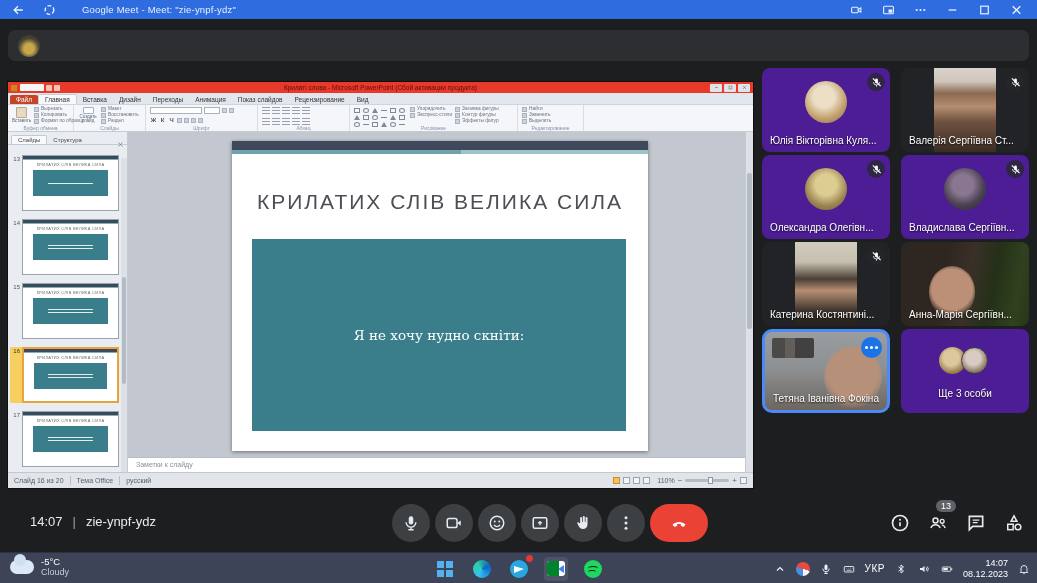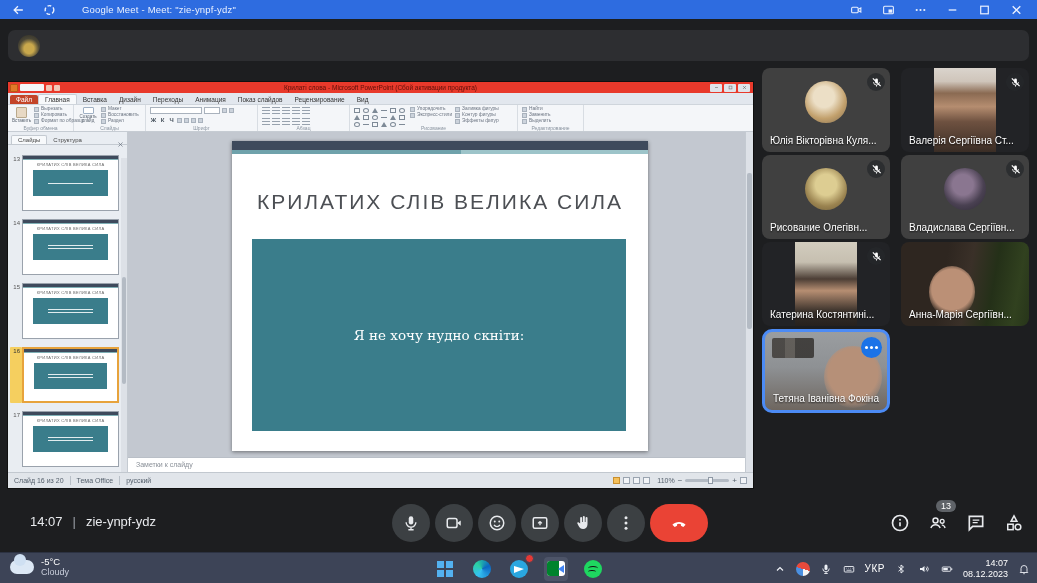--- a/index.html
+++ b/index.html
@@ -99,21 +99,21 @@
   .st-right { margin-left:auto; display:flex; align-items:center; gap:3px; }
   .view-ic { width:7px; height:7px; border:1px solid #9aa4b0; background:#f2f4f7; }
   .view-ic.on { background:#f5c05a; border-color:#c98f2e; }
   .zoom-track { width:44px; height:3px; background:#b4bbc4; border-radius:2px; position:relative; }
   .zoom-knob { position:absolute; left:52%; top:-2px; width:5px; height:7px; background:#f2f4f7; border:1px solid #8e98a4; }
   .zoom-pm { font-size:8px; color:#55606c; line-height:1; }
 
   
   #grid { position:absolute; left:762px; top:68px; width:267px; display:grid;
     grid-template-columns:128px 128px; grid-auto-rows:84px; gap:3px 11px; }
-  .p-tile { position:relative; background:#404040; border-radius:8px; overflow:hidden; }
+  .p-tile { position:relative; background:#4c1d95; border-radius:8px; overflow:hidden; }
   .p-name { position:absolute; left:8px; bottom:6px; color:#fff; font-size:10px; white-space:nowrap;
     overflow:hidden; max-width:112px; text-shadow:0 1px 2px rgba(0,0,0,.8); }
   .mute { position:absolute; top:5px; right:5px; width:18px; height:18px; border-radius:50%;
     background:rgba(38,40,43,.75); display:flex; align-items:center; justify-content:center; color:#fff; }
   .mute svg { width:11px; height:11px; }
   .p-avatar { position:absolute; left:50%; top:40%; transform:translate(-50%,-50%); width:42px; height:42px; border-radius:50%; }
   .strip { position:absolute; left:50%; top:0; bottom:0; transform:translateX(-50%); width:62px; }
   .v-strip { background:#222326; }
 
   #t0 .p-avatar { background:radial-gradient(circle at 45% 38%, #ecdfc6 0 30%, #c2a06c 62%, #7d6a50 100%); }
@@ -671,21 +671,21 @@
         </span>
       <span class="p-name">Валерія Сергіївна Ст...</span>
     </div>
     <div class="p-tile" id="t2">
       <span class="p-avatar"></span>
       <span class="mute">
           <svg>
             <use href="#sym-mic-off"></use>
           </svg>
         </span>
-      <span class="p-name">Рисование Олегівн...</span>
+      <span class="p-name">Олександра Олегівн...</span>
     </div>
     <div class="p-tile" id="t4">
       <span class="p-avatar"></span>
       <span class="mute">
           <svg>
             <use href="#sym-mic-off"></use>
           </svg>
         </span>
       <span class="p-name">Владислава Сергіївн...</span>
     </div>
@@ -704,20 +704,27 @@
     </div>
     <div class="p-tile" id="t7">
       <span class="shelf"></span>
       <span class="face"></span>
       <span class="more-btn">
           <i></i>
           <i></i>
           <i></i>
         </span>
       <span class="p-name">Тетяна Іванівна Фокіна</span>
+    </div>
+    <div class="p-tile" id="t8">
+      <span class="duo">
+          <span class="a1"></span>
+          <span class="a2"></span>
+        </span>
+      <span class="p-name">Ще 3 особи</span>
     </div>
   </div>
 
   <div id="meetbar">
     <div class="mb-left">
       <span>14:07</span>
       <span class="mb-sep">|</span>
       <span>zie-ynpf-ydz</span>
     </div>
     <div class="mb-center">

